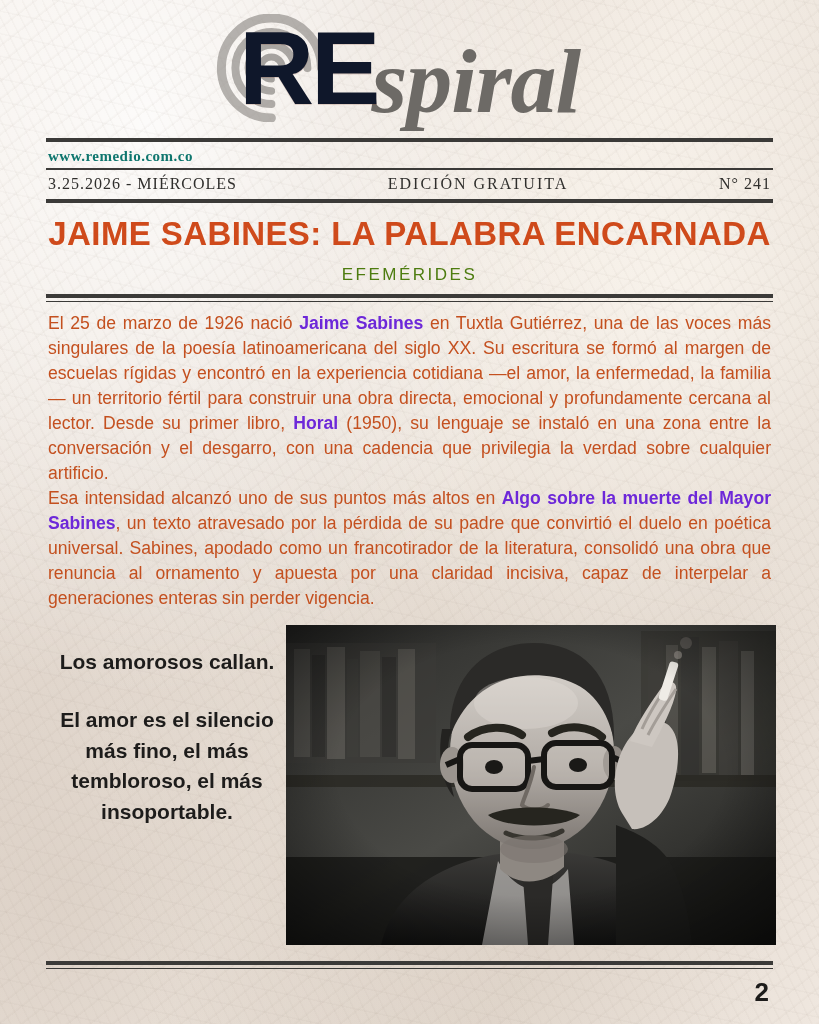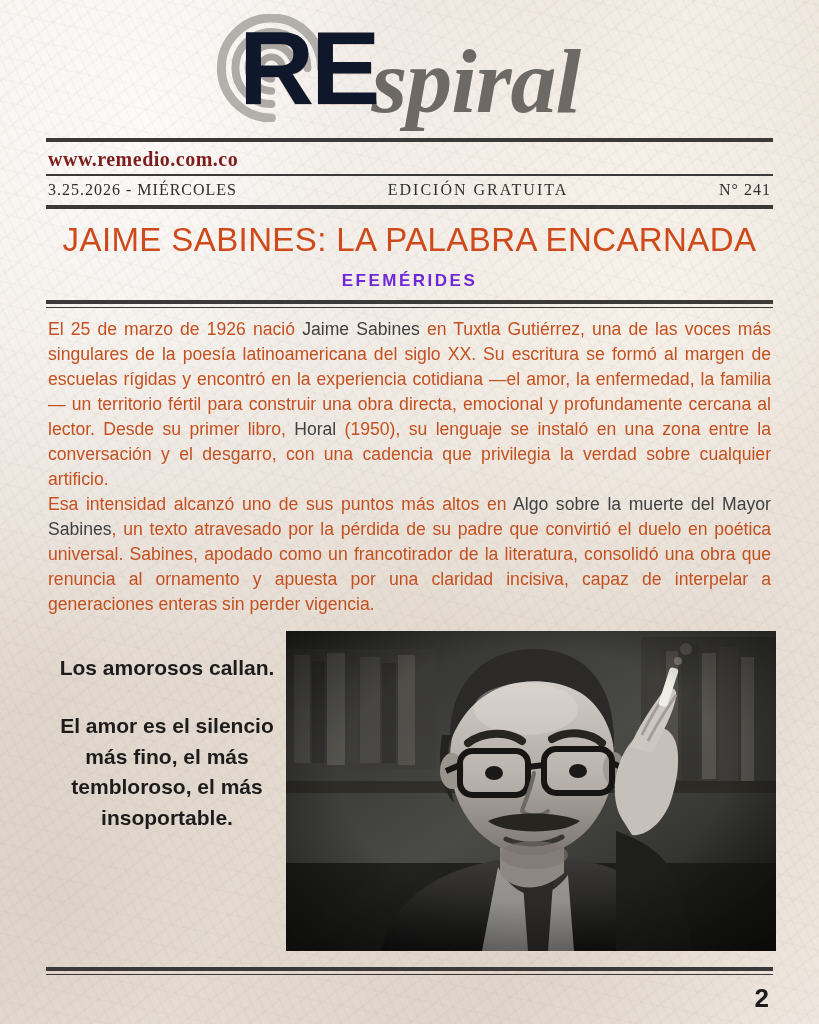--- a/index.html
+++ b/index.html
@@ -93,22 +93,22 @@
 
   
   .rule-thick { height: 4px; background: #3b3a38; }
   .rule-thin  { height: 1.5px; background: #3b3a38; }
   .rule-gap   { height: 3px; }
 
   
   .site-url {
     font-family: "Liberation Serif", serif;
     font-weight: bold;
-    font-size: 20px;
-    color: #7f1d1d;
+    font-size: 15px;
+    color: #0f766e;
     letter-spacing: 0.5px;
     padding: 6px 0 3px 2px;
   }
   .infobar {
     display: flex;
     align-items: center;
     justify-content: space-between;
     padding: 5px 2px 6px 2px;
     font-family: "Liberation Serif", serif;
     font-weight: normal;
@@ -119,48 +119,48 @@
   .infobar .center { letter-spacing: 2px; }
   .infobar .right  { letter-spacing: 1px; }
 
   
   .headline {
     text-align: center;
     padding: 12px 0 2px 0;
   }
   .headline .line {
     font-family: "Liberation Sans", sans-serif;
-    font-weight: normal;
+    font-weight: bold;
     font-size: 33px;
     line-height: 1.16;
     color: #cf4a1b;
     letter-spacing: 0.4px;
     white-space: nowrap;
   }
   .kicker {
     text-align: center;
     font-family: "Liberation Sans", sans-serif;
-    font-weight: bold;
+    font-weight: normal;
     font-size: 17px;
     letter-spacing: 2.5px;
-    color: #6d28d9;
+    color: #4d7c0f;
     padding: 10px 0 9px 0;
   }
 
   
   .bodytext {
     padding: 9px 2px 0 2px;
     font-family: "Liberation Sans", sans-serif;
     font-size: 17.6px;
     line-height: 1.42;
     color: #c4501f;
     text-align: justify;
   }
   .bodytext p { margin: 0; }
-  .bodytext b { font-weight: normal; color: #404040; }
+  .bodytext b { font-weight: bold; color: #6d28d9; }
 
   
   .lower {
     display: flex;
     align-items: flex-start;
     padding: 14px 2px 0 2px;
     gap: 0;
   }
   .quote {
     width: 238px;

